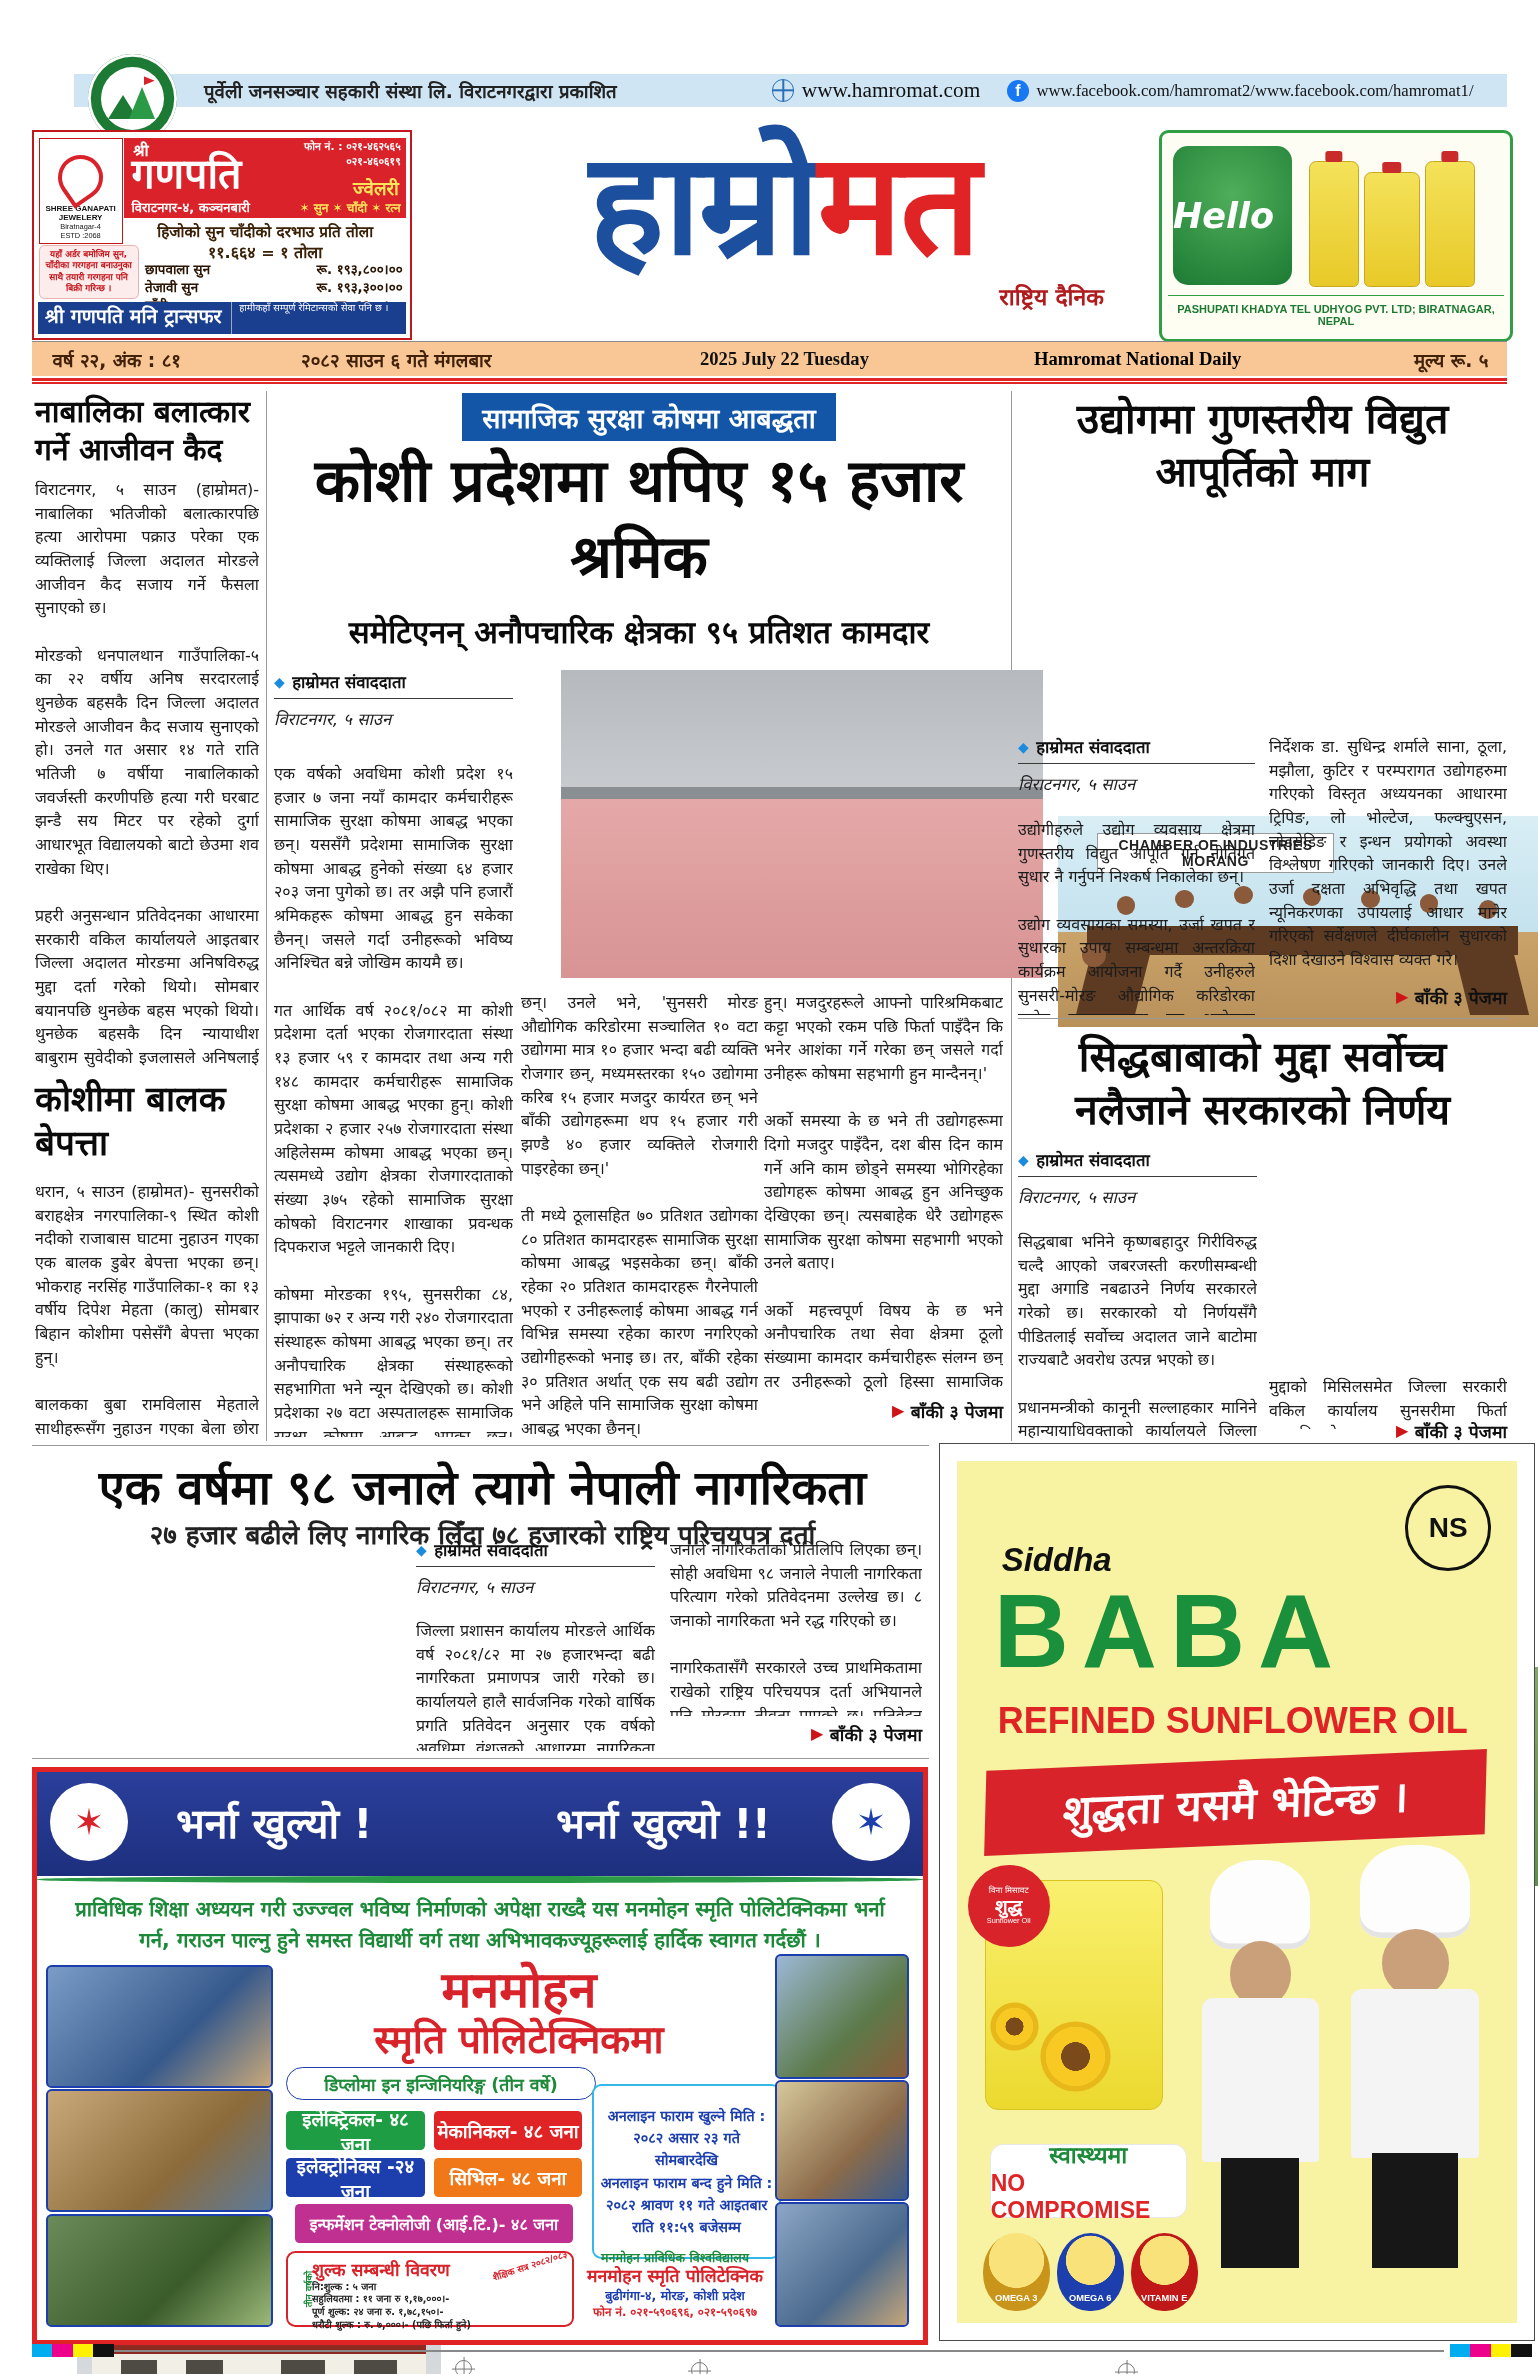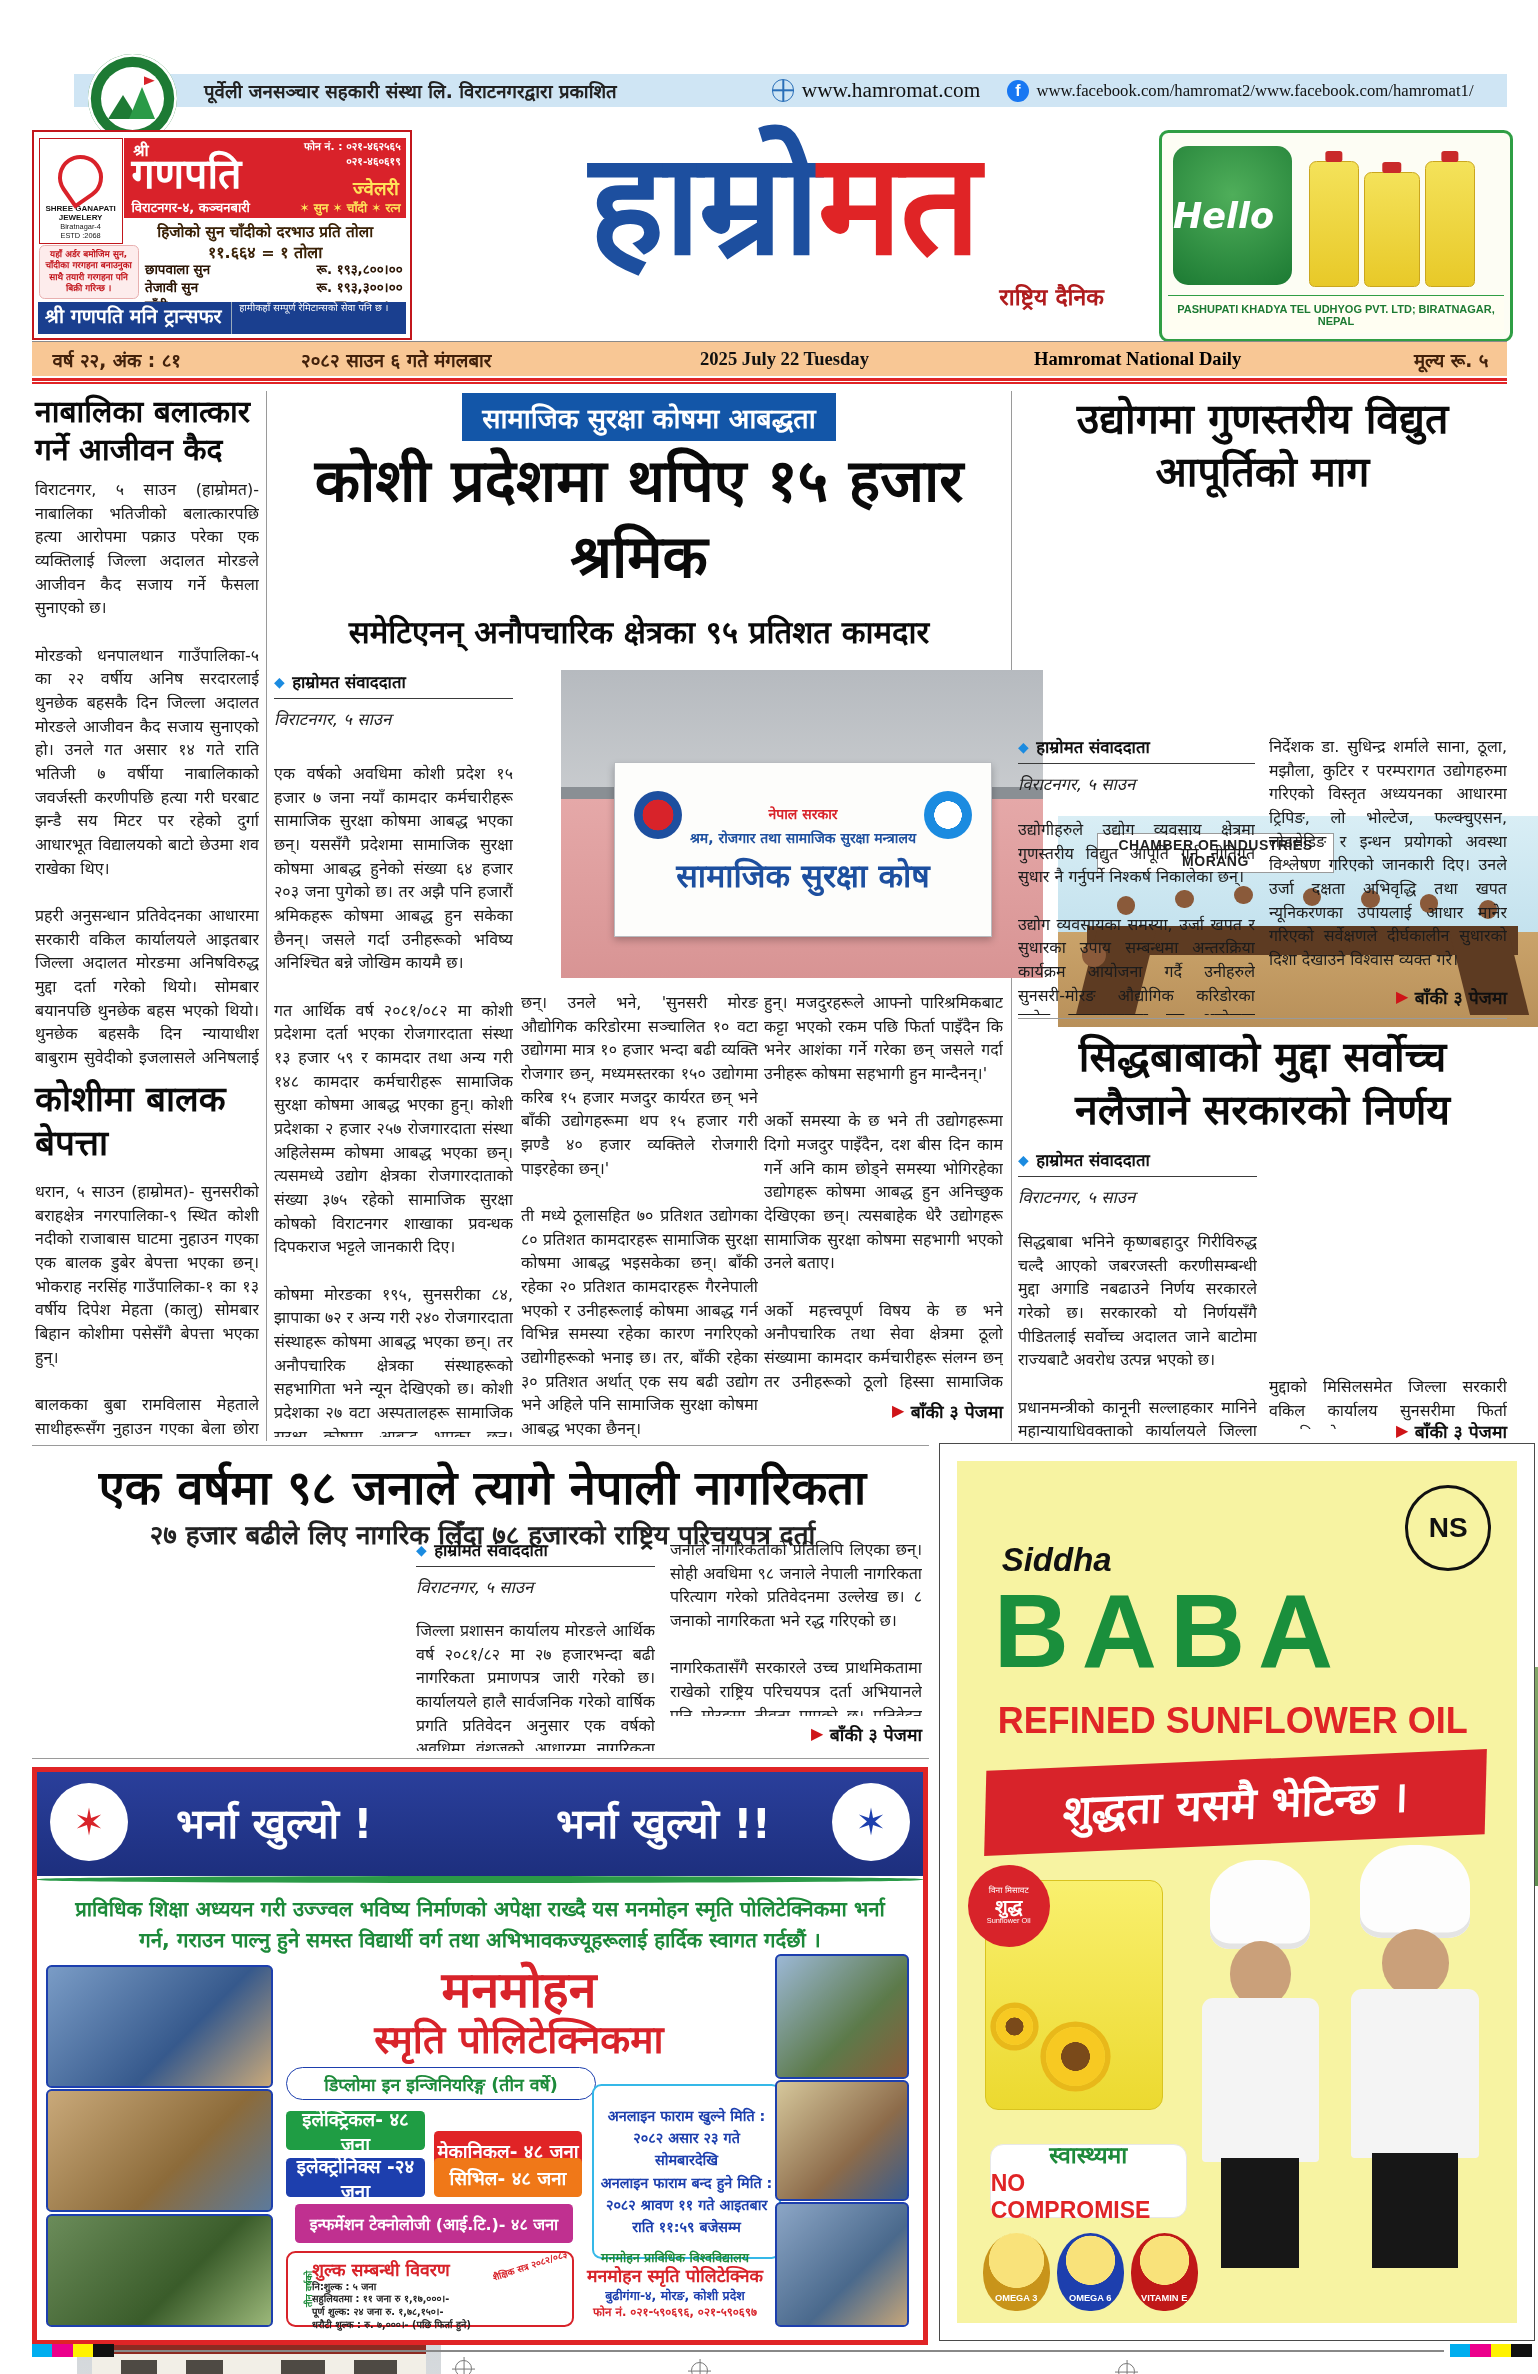--- a/index.html
+++ b/index.html
@@ -245,27 +245,20 @@
 गत आर्थिक वर्ष २०८१/०८२ मा कोशी प्रदेशमा दर्ता भएका रोजगारदाता संस्था १३ हजार ५९ र कामदार तथा अन्य गरी १४८ कामदार कर्मचारीहरू सामाजिक सुरक्षा कोषमा आबद्ध भएका हुन्। कोशी प्रदेशका २ हजार २५७ रोजगारदाता संस्था अहिलेसम्म कोषमा आबद्ध भएका छन्। त्यसमध्ये उद्योग क्षेत्रका रोजगारदाताको संख्या ३७५ रहेको सामाजिक सुरक्षा कोषको विराटनगर शाखाका प्रवन्धक दिपकराज भट्टले जानकारी दिए।
 
 कोषमा मोरङका १९५, सुनसरीका ८४, झापाका ७२ र अन्य गरी २४० रोजगारदाता संस्थाहरू कोषमा आबद्ध भएका छन्। तर अनौपचारिक क्षेत्रका संस्थाहरूको सहभागिता भने न्यून देखिएको छ। कोशी प्रदेशका २७ वटा अस्पतालहरू सामाजिक सुरक्षा कोषमा आबद्ध भएका छन्। त्यसमध्ये मोरङका ७ वटा अस्पताल मात्र कोषमा आबद्ध भएका छन्। बाँकी अस्पतालहरु कोषमा आबद्ध भएका छैनन्। विराटनगरमा मात्र करिब ५० अस्पतालहरू सञ्चालनमा रहेका छन्।
 
 उद्योग संगठन मोरङका निवर्तमान अध्यक्ष राकेश सुरानाका अनुसार सुनसरी मोरङ औद्योगिक करिडोरमा साना, मझौला र ठूला गरी करिब ७०० उद्योगहरू दर्ता भएकोमा अहिले झण्डै ६० प्रतिशत अर्थात् ४२० भन्दा बढी उद्योगहरू सञ्चालनमा</div>
 
   <div class="abs photo" style="left:521px;top:670px;width:482px;height:308px;">
     <div class="ssf-sky"></div>
       <div class="ssf-band"></div>
       <div class="ssf-bldg"></div>
-    <div class="ssf-sign">
-      <div class="emblem" style="left:5%;background:radial-gradient(circle,#d8232a 0 45%,#1d4f9f 46% 100%);"></div>
-      <div class="emblem" style="right:5%;background:radial-gradient(circle,#fff 0 40%,#1b8be0 41% 100%);"></div>
-      <div style="font-size:14px;font-weight:bold;color:#d8232a;">नेपाल सरकार</div>
-      <div style="font-size:14px;font-weight:bold;color:#1d4f9f;">श्रम, रोजगार तथा सामाजिक सुरक्षा मन्त्रालय</div>
-      <div style="font-size:32px;font-weight:800;color:#1d4f9f;">सामाजिक सुरक्षा कोष</div>
-    </div>
   </div>
 
   <div class="abs body-text" style="left:521px;top:991px;width:237px;height:447px;">छन्। उनले भने, 'सुनसरी मोरङ औद्योगिक करिडोरमा सञ्चालित १० वटा उद्योगमा मात्र १० हजार भन्दा बढी व्यक्ति रोजगार छन्, मध्यमस्तरका १५० उद्योगमा करिब १५ हजार मजदुर कार्यरत छन् भने बाँकी उद्योगहरूमा थप १५ हजार गरी झण्डै ४० हजार व्यक्तिले रोजगारी पाइरहेका छन्।'
 
 ती मध्ये ठूलासहित ७० प्रतिशत उद्योगका ८० प्रतिशत कामदारहरू सामाजिक सुरक्षा कोषमा आबद्ध भइसकेका छन्। बाँकी रहेका २० प्रतिशत कामदारहरू गैरनेपाली भएको र उनीहरूलाई कोषमा आबद्ध गर्न विभिन्न समस्या रहेका कारण नगरिएको उद्योगीहरूको भनाइ छ। तर, बाँकी रहेका ३० प्रतिशत अर्थात् एक सय बढी उद्योग भने अहिले पनि सामाजिक सुरक्षा कोषमा आबद्ध भएका छैनन्।
 
 त्यसमा केही उद्योगीहरूको सोचले काम गरेको छ भने अधिकांश चाहिँ कामदारहरूकै अनिच्छाका कारण उनीहरूलाई कोषमा आबद्ध गराउन नसकिएको पूर्वअध्यक्ष सुरानाको अनुभव छ। उनी भन्छन्, 'यहाँका धेरै उद्योगहरू कोषमा आबद्ध भएका छन् तर जे जति बाँकी छन् त्यसमा मजदुरहरूले नमानेकै कारण सम्भव नभएका</div>
   <div class="abs body-text" style="left:764px;top:991px;width:239px;height:401px;">हुन्। मजदुरहरूले आफ्नो पारिश्रमिकबाट कट्टा भएको रकम पछि फिर्ता पाइँदैन कि भनेर आशंका गर्ने गरेका छन् जसले गर्दा उनीहरू कोषमा सहभागी हुन मान्दैनन्।'
 
 अर्को समस्या के छ भने ती उद्योगहरूमा दिगो मजदुर पाइँदैन, दश बीस दिन काम गर्ने अनि काम छोड्ने समस्या भोगिरहेका उद्योगहरू कोषमा आबद्ध हुन अनिच्छुक देखिएका छन्। त्यसबाहेक धेरै उद्योगहरू सामाजिक सुरक्षा कोषमा सहभागी भएको उनले बताए।
@@ -388,21 +381,21 @@
 
     <div class="collage" style="left:9.3px;top:193px;width:223px;height:119px;background:linear-gradient(135deg,#7a9cc6,#36598c 60%,#c9a97a);"></div>
     <div class="collage" style="left:9.3px;top:317px;width:223px;height:119px;background:linear-gradient(135deg,#c9a97a,#8c6b3a 60%,#5c7a9c);"></div>
     <div class="collage" style="left:9.3px;top:442px;width:223px;height:109px;background:linear-gradient(135deg,#6b8c5a,#3a5c2a 60%,#9cb87a);"></div>
 
     <div class="abs center" style="left:241px;top:182px;width:482px;font-size:50px;font-weight:800;color:#d8232a;">मनमोहन</div>
     <div class="abs center" style="left:241px;top:239px;width:482px;font-size:39px;font-weight:800;color:#d8232a;">स्मृति पोलिटेक्निकमा</div>
     <div class="abs center" style="left:249px;top:295px;width:297px;border:1.9px solid #1d3fae;border-radius:16.7px;padding:3.7px 5.6px;font-size:17.6px;font-weight:bold;color:#1d8a3a;background:#fff;">डिप्लोमा इन इन्जिनियरिङ्ग (तीन वर्षे)</div>
 
     <div class="course" style="left:249px;top:339px;width:139px;height:39px;background:#1f9d44;">इलेक्ट्रिकल- ४८ जना</div>
-    <div class="course" style="left:397px;top:339px;width:148px;height:39px;background:#e02426;margin-top:20px;">मेकानिकल- ४८ जना</div>
+    <div class="course" style="left:397px;top:339px;width:148px;height:39px;background:#e02426;">मेकानिकल- ४८ जना</div>
     <div class="course" style="left:249px;top:386px;width:139px;height:39px;background:#1d3fae;">इलेक्ट्रोनिक्स -२४ जना</div>
     <div class="course" style="left:397px;top:386px;width:148px;height:39px;background:#f07818;">सिभिल- ४८ जना</div>
     <div class="course" style="left:258px;top:432px;width:278px;height:39px;background:#c03090;font-size:16px;">इन्फर्मेशन टेक्नोलोजी (आई.टि.)- ४८ जना</div>
 
     <div class="dates-box" style="left:555px;top:312px;width:174px;height:160px;padding:5.6px;">अनलाइन फाराम खुल्ने मिति :
 २०८२ असार २३ गते सोमबारदेखि
 अनलाइन फाराम बन्द हुने मिति :
 २०८२ श्रावण ११ गते आइतबार
 राति ११:५९ बजेसम्म</div>
 

